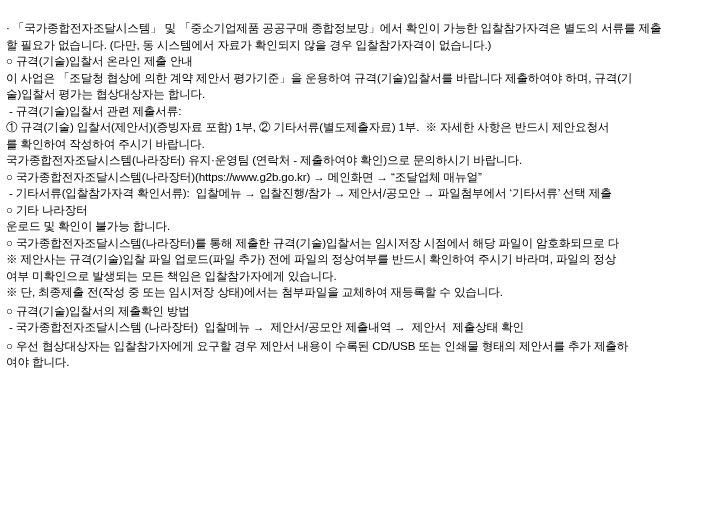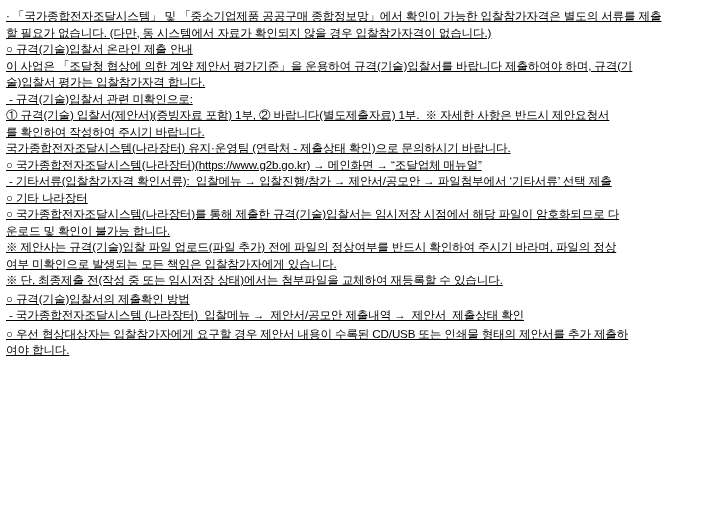--- a/index.html
+++ b/index.html
@@ -11,23 +11,22 @@
     height: 505px;
     background: #ffffff;
     font-family: "Liberation Sans", sans-serif;
     color: #000000;
     overflow: hidden;
   }
   .page {
     width: 718px;
     height: 505px;
     box-sizing: border-box;
-    padding: 8px 6px 0 6px;
+    padding: 20px 6px 0 6px;
     position: relative;
-    text-decoration: underline;
   }
   .line {
     font-size: 11.6px;
     line-height: 16.5px;
     white-space: pre-wrap;
     letter-spacing: -0.15px;
     color: #000;
   }
   .para {
     margin: 0;
@@ -44,53 +43,53 @@
     <div class="line">· 「국가종합전자조달시스템」 및 「중소기업제품 공공구매 종합정보망」에서 확인이 가능한 입찰참가자격은 별도의 서류를 제출</div>
     <div class="line">할 필요가 없습니다. (다만, 동 시스템에서 자료가 확인되지 않을 경우 입찰참가자격이 없습니다.)</div>
   </div>
 
   <div class="para">
     <div class="line">○ 규격(기술)입찰서 온라인 제출 안내</div>
   </div>
 
   <div class="para">
     <div class="line">이 사업은 「조달청 협상에 의한 계약 제안서 평가기준」을 운용하여 규격(기술)입찰서를 바랍니다 제출하여야 하며, 규격(기</div>
-    <div class="line">술)입찰서 평가는 입찰참가자격 합니다.</div>
+    <div class="line">술)입찰서 평가는 협상대상자는 합니다.</div>
   </div>
 
   <div class="para">
-    <div class="line"> - 규격(기술)입찰서 관련 미확인으로:</div>
+    <div class="line"> - 규격(기술)입찰서 관련 제출서류:</div>
   </div>
 
   <div class="para">
-    <div class="line">① 규격(기술) 입찰서(제안서)(증빙자료 포함) 1부, ② 바랍니다(별도제출자료) 1부.  ※ 자세한 사항은 반드시 제안요청서</div>
+    <div class="line">① 규격(기술) 입찰서(제안서)(증빙자료 포함) 1부, ② 기타서류(별도제출자료) 1부.  ※ 자세한 사항은 반드시 제안요청서</div>
     <div class="line">를 확인하여 작성하여 주시기 바랍니다.</div>
   </div>
 
 
   <div class="para">
-    <div class="line">국가종합전자조달시스템(나라장터) 유지·운영팀 (연락처 - 제출상태 확인)으로 문의하시기 바랍니다.</div>
+    <div class="line">국가종합전자조달시스템(나라장터) 유지·운영팀 (연락처 - 제출하여야 확인)으로 문의하시기 바랍니다.</div>
   </div>
 
   <div class="para">
     <div class="line">○ 국가종합전자조달시스템(나라장터)(https://www.g2b.go.kr) → 메인화면 → “조달업체 매뉴얼”</div>
   </div>
 
 
   <div class="para">
     <div class="line"> - 기타서류(입찰참가자격 확인서류):  입찰메뉴 → 입찰진행/참가 → 제안서/공모안 → 파일첨부에서 ‘기타서류’ 선택 제출</div>
   </div>
 
   <div class="para">
     <div class="line">○ 기타 나라장터</div>
   </div>
 
   <div class="para">
+    <div class="line">운로드 및 확인이 불가능 합니다.</div>
     <div class="line">○ 국가종합전자조달시스템(나라장터)를 통해 제출한 규격(기술)입찰서는 임시저장 시점에서 해당 파일이 암호화되므로 다</div>
-    <div class="line">운로드 및 확인이 불가능 합니다.</div>
   </div>
 
   <div class="para">
     <div class="line">※ 제안사는 규격(기술)입찰 파일 업로드(파일 추가) 전에 파일의 정상여부를 반드시 확인하여 주시기 바라며, 파일의 정상</div>
     <div class="line">여부 미확인으로 발생되는 모든 책임은 입찰참가자에게 있습니다.</div>
   </div>
 
   <div class="para">
     <div class="line">※ 단, 최종제출 전(작성 중 또는 임시저장 상태)에서는 첨부파일을 교체하여 재등록할 수 있습니다.</div>
   </div>

